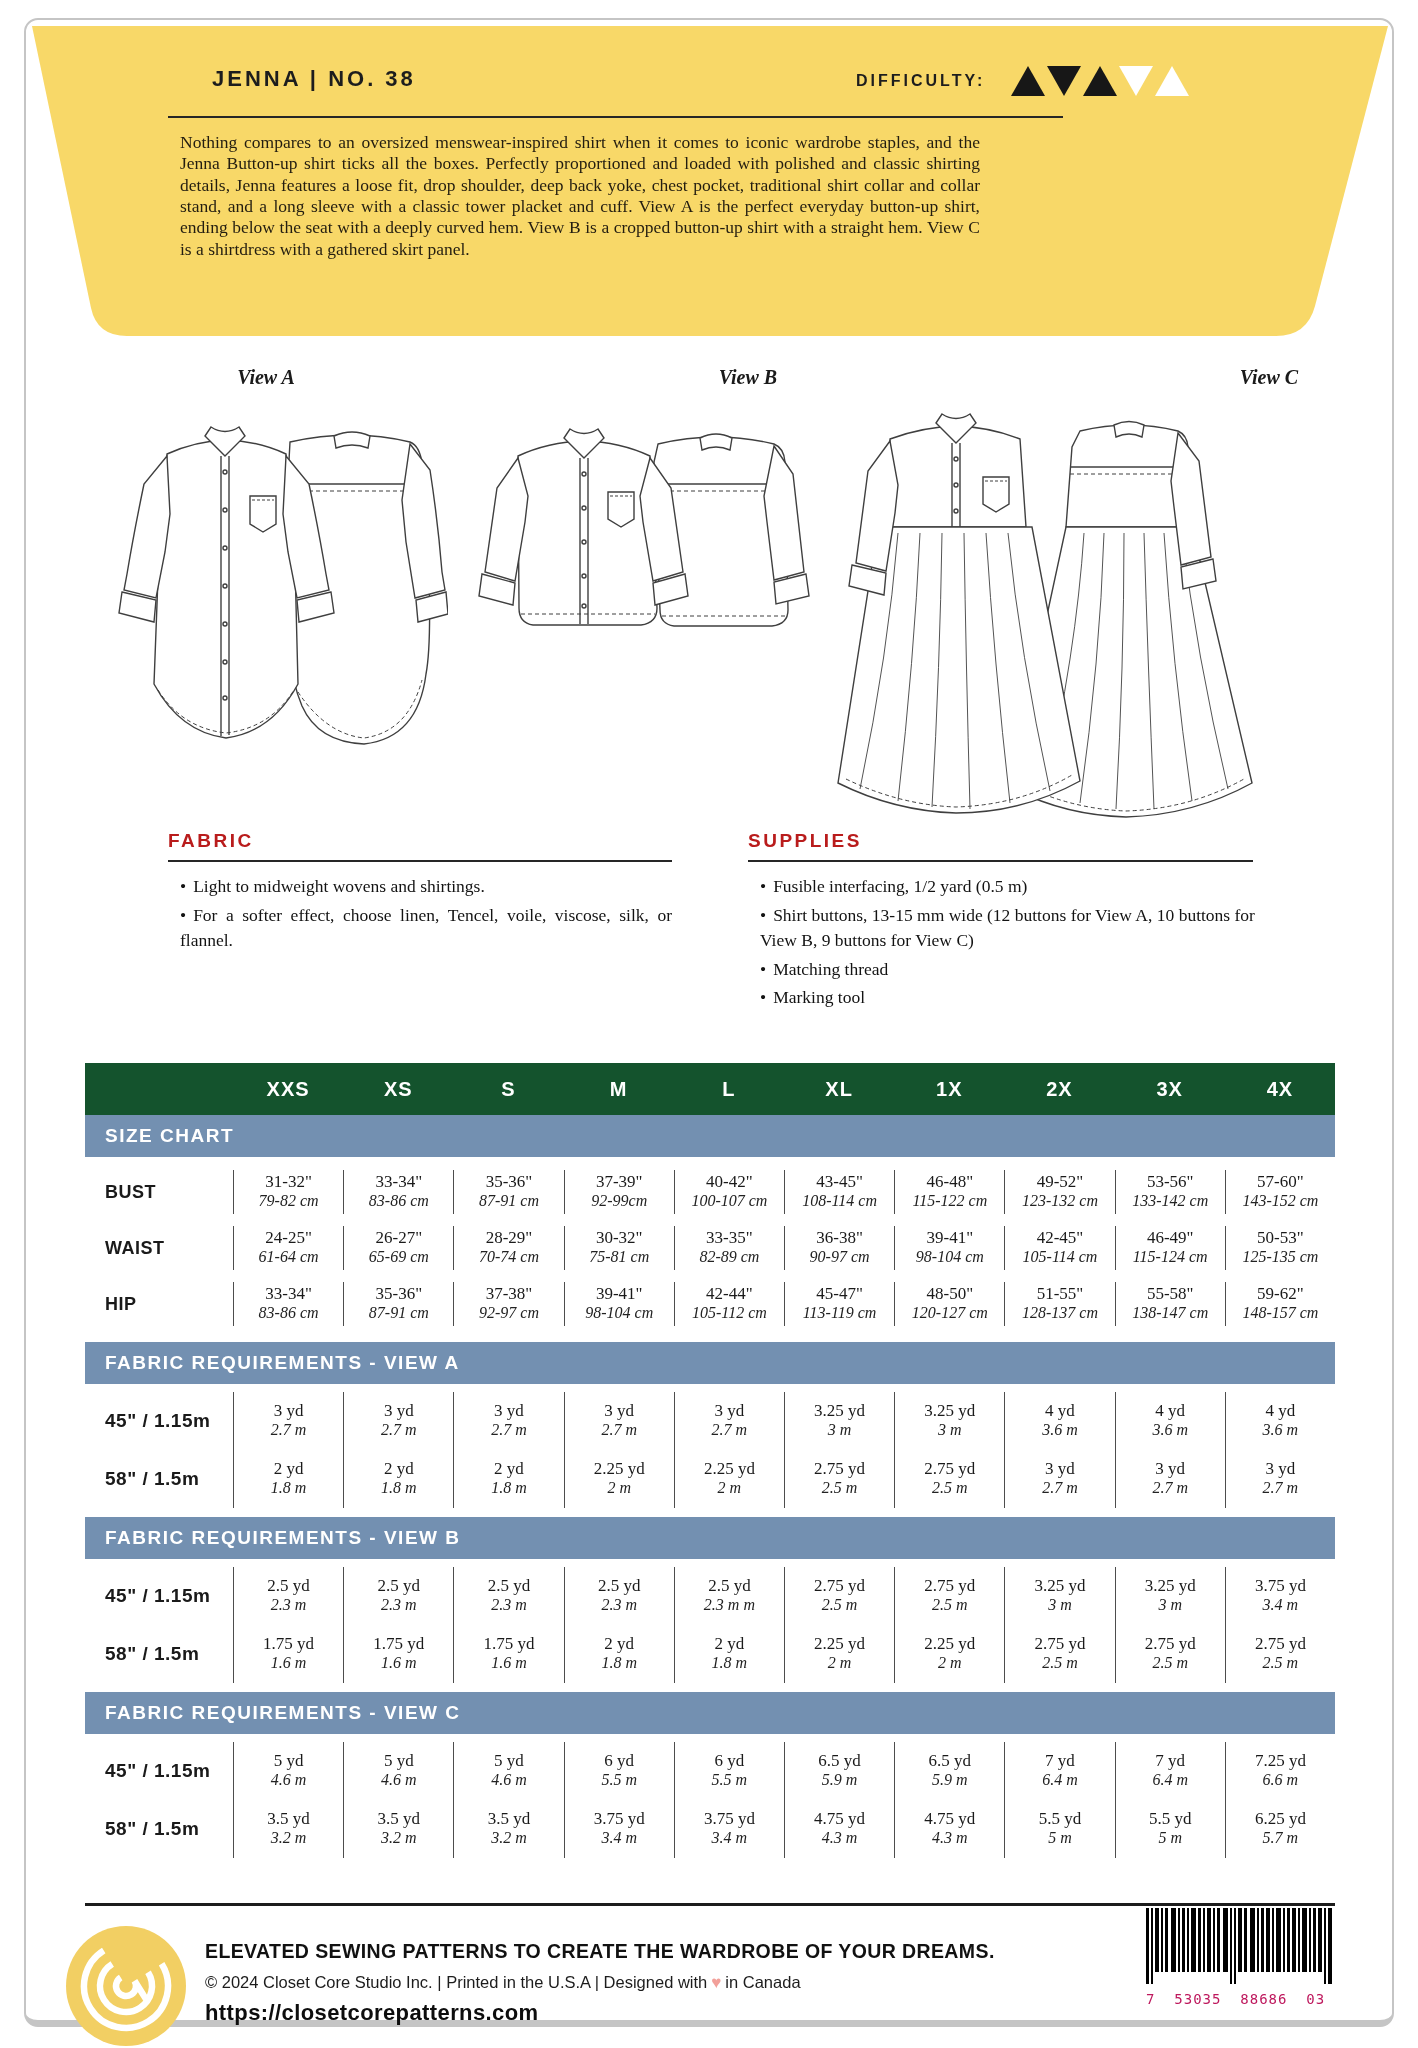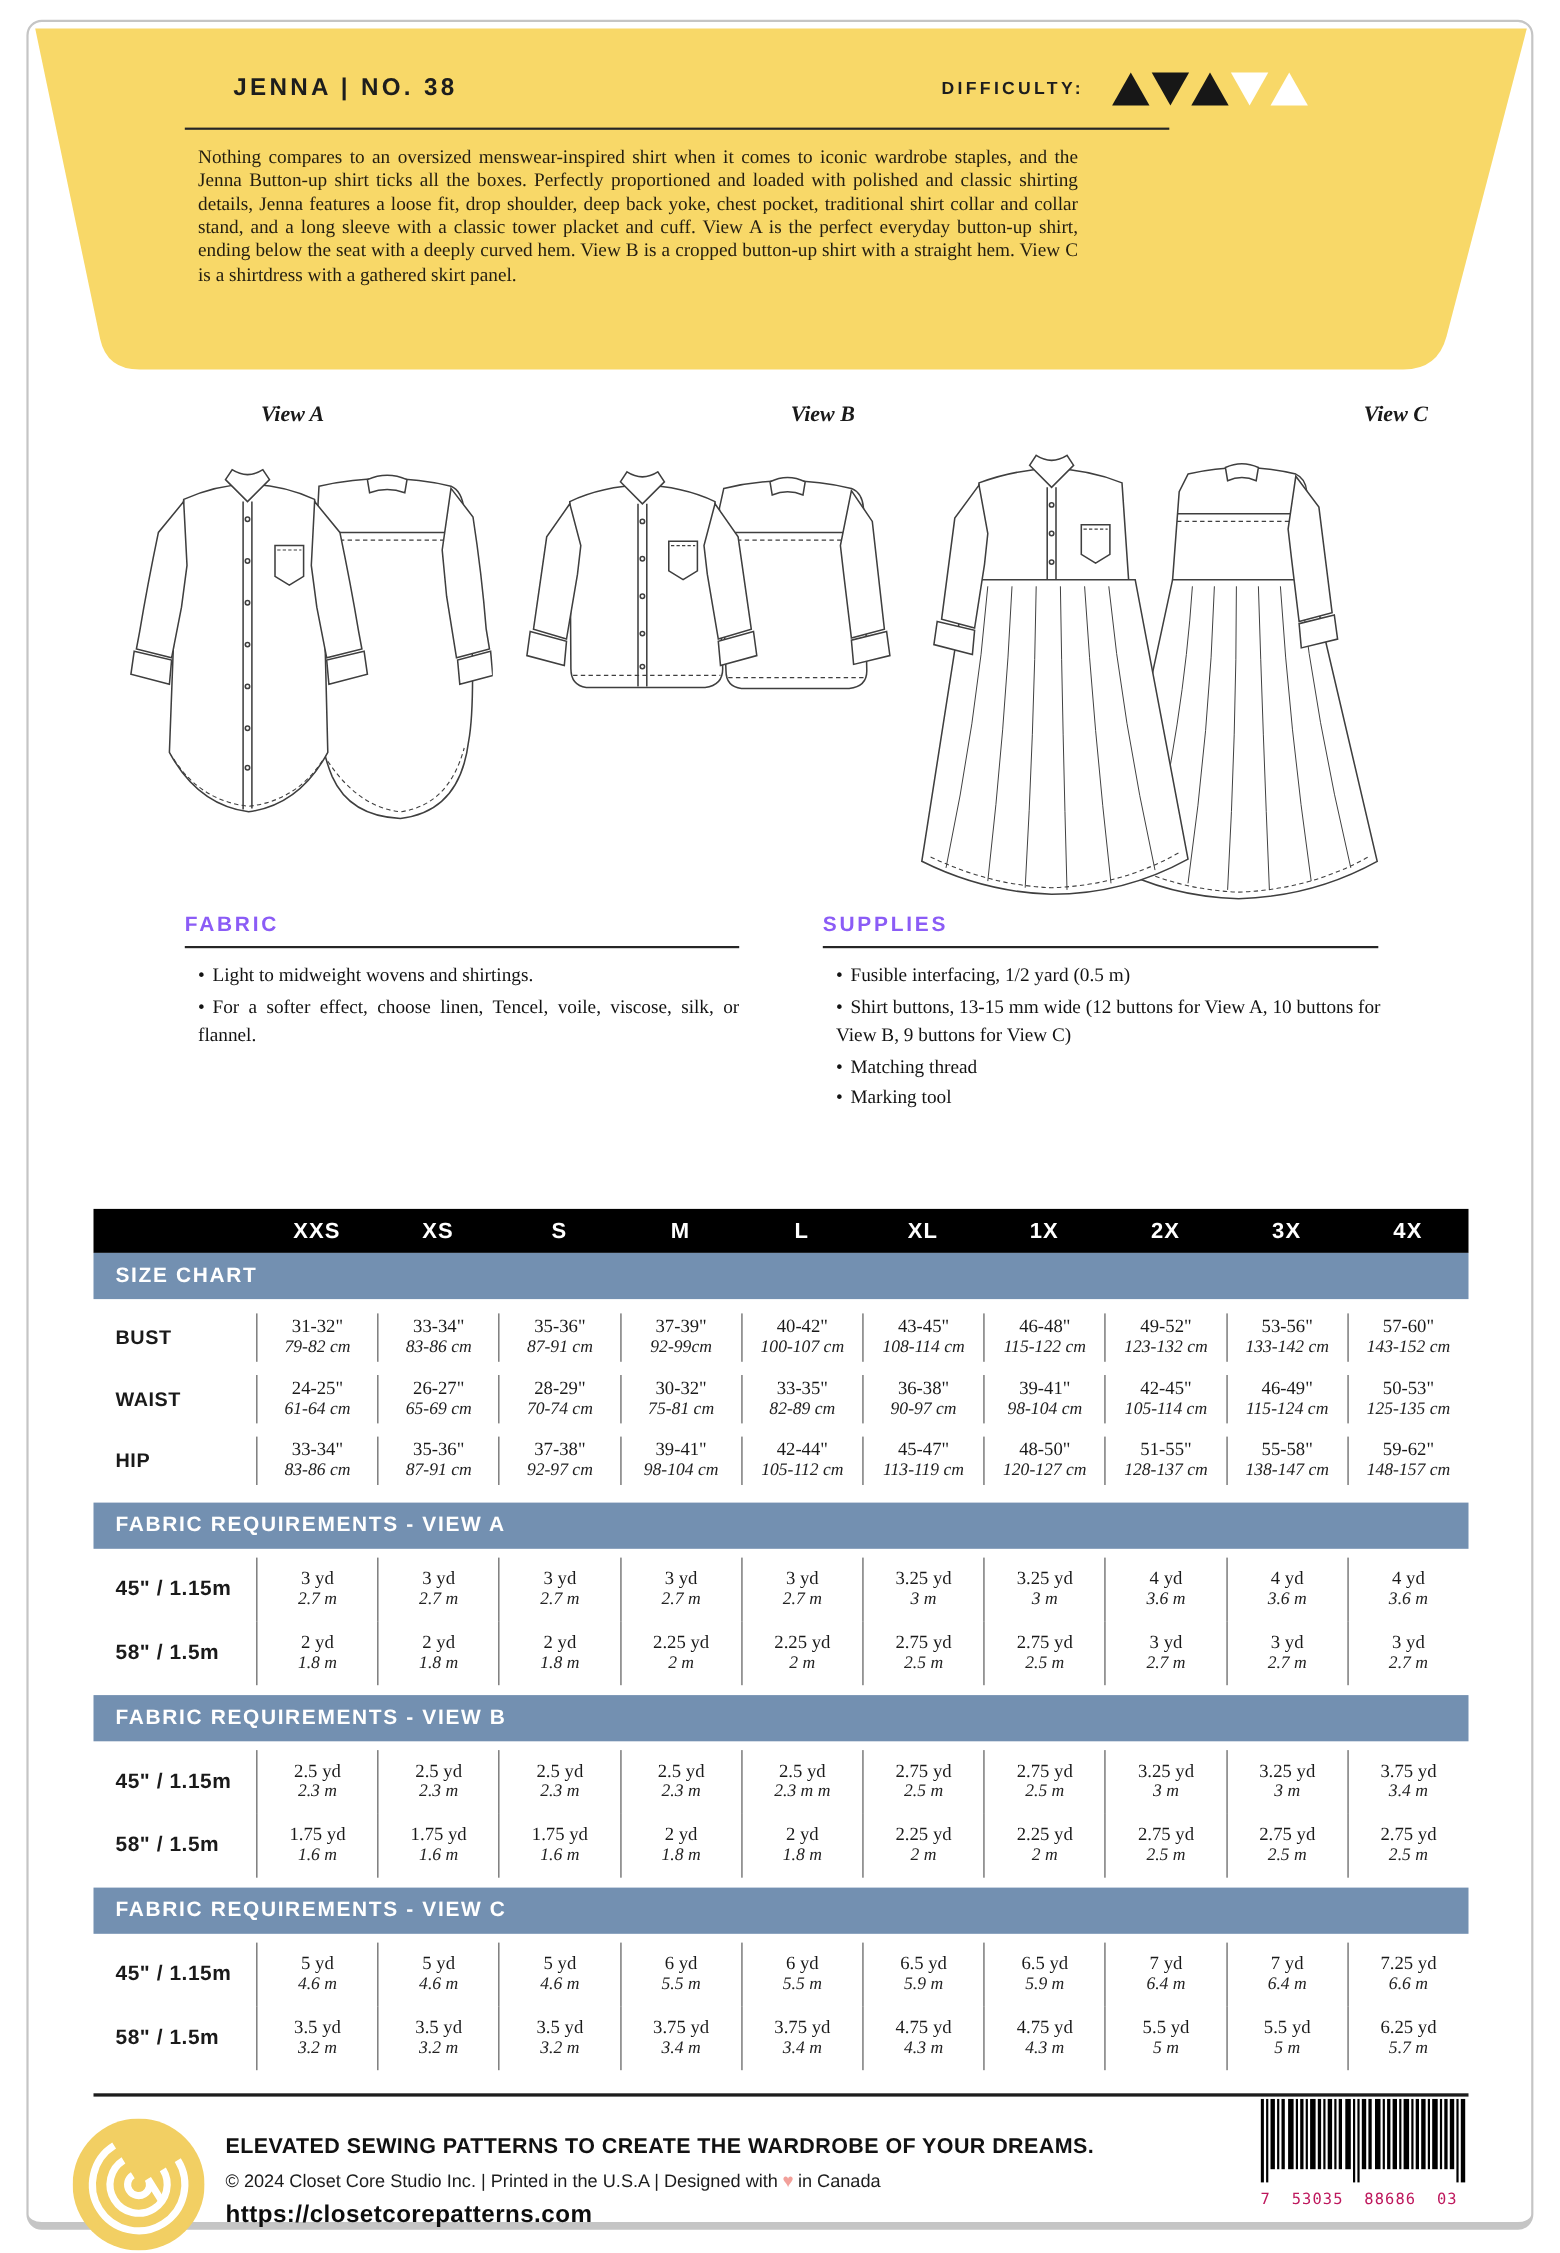--- a/index.html
+++ b/index.html
@@ -25,31 +25,31 @@
                font-family:"Liberation Serif",serif;font-size:17.5px;line-height:1.22;
                text-align:justify;color:#231d10;}
 
   
   .view-label{position:absolute;top:366px;transform:translateX(-50%);
               font-family:"Liberation Serif",serif;font-style:italic;font-weight:700;font-size:20px;}
   .illus{position:absolute;}
   .illus path,.illus line,.illus circle,.illus polyline{vector-effect:non-scaling-stroke;}
 
   
-  .sec-head{position:absolute;font-size:19px;font-weight:700;letter-spacing:2.5px;color:#8b5cf6;}
+  .sec-head{position:absolute;font-size:19px;font-weight:700;letter-spacing:2.5px;color:#b91c1c;}
   .sec-rule{position:absolute;height:2px;background:#262626;}
   .bullets{position:absolute;font-family:"Liberation Serif",serif;font-size:17.5px;
            line-height:1.42;color:#131313;text-align:justify;}
   .bullet-item{margin-bottom:4px;margin-left:12px;}
   .b-dot{margin-right:7px;}
 
   
   .tables{position:absolute;left:85px;top:1063px;width:1250px;}
-  .sizes-header{display:grid;grid-template-columns:148px repeat(10,1fr);height:40px;
-                background:#000000;align-items:center;margin-top:36px;}
+  .sizes-header{display:grid;grid-template-columns:148px repeat(10,1fr);height:52px;
+                background:#14532d;align-items:center;}
   .sizes-header .size-col{text-align:center;color:#fff;font-weight:700;font-size:20px;letter-spacing:1px;}
   .band{height:42px;line-height:42px;background:#7390B1;color:#fff;font-weight:700;
         font-size:19px;letter-spacing:1.5px;padding-left:20px;box-sizing:border-box;}
   .rows-block{margin:8px 0 9px 0;}
   .tbl-row{display:grid;grid-template-columns:148px repeat(10,1fr);padding:5px 0 7px 0;}
   .req .tbl-row{padding:0;}
   .row-label{display:flex;align-items:center;padding-left:20px;font-weight:700;
              font-size:18px;letter-spacing:0.5px;}
   .req .row-label{font-size:19px;}
   .cell{border-left:1px solid #4d4d4d;text-align:center;padding:2px 2px 4px 2px;}

